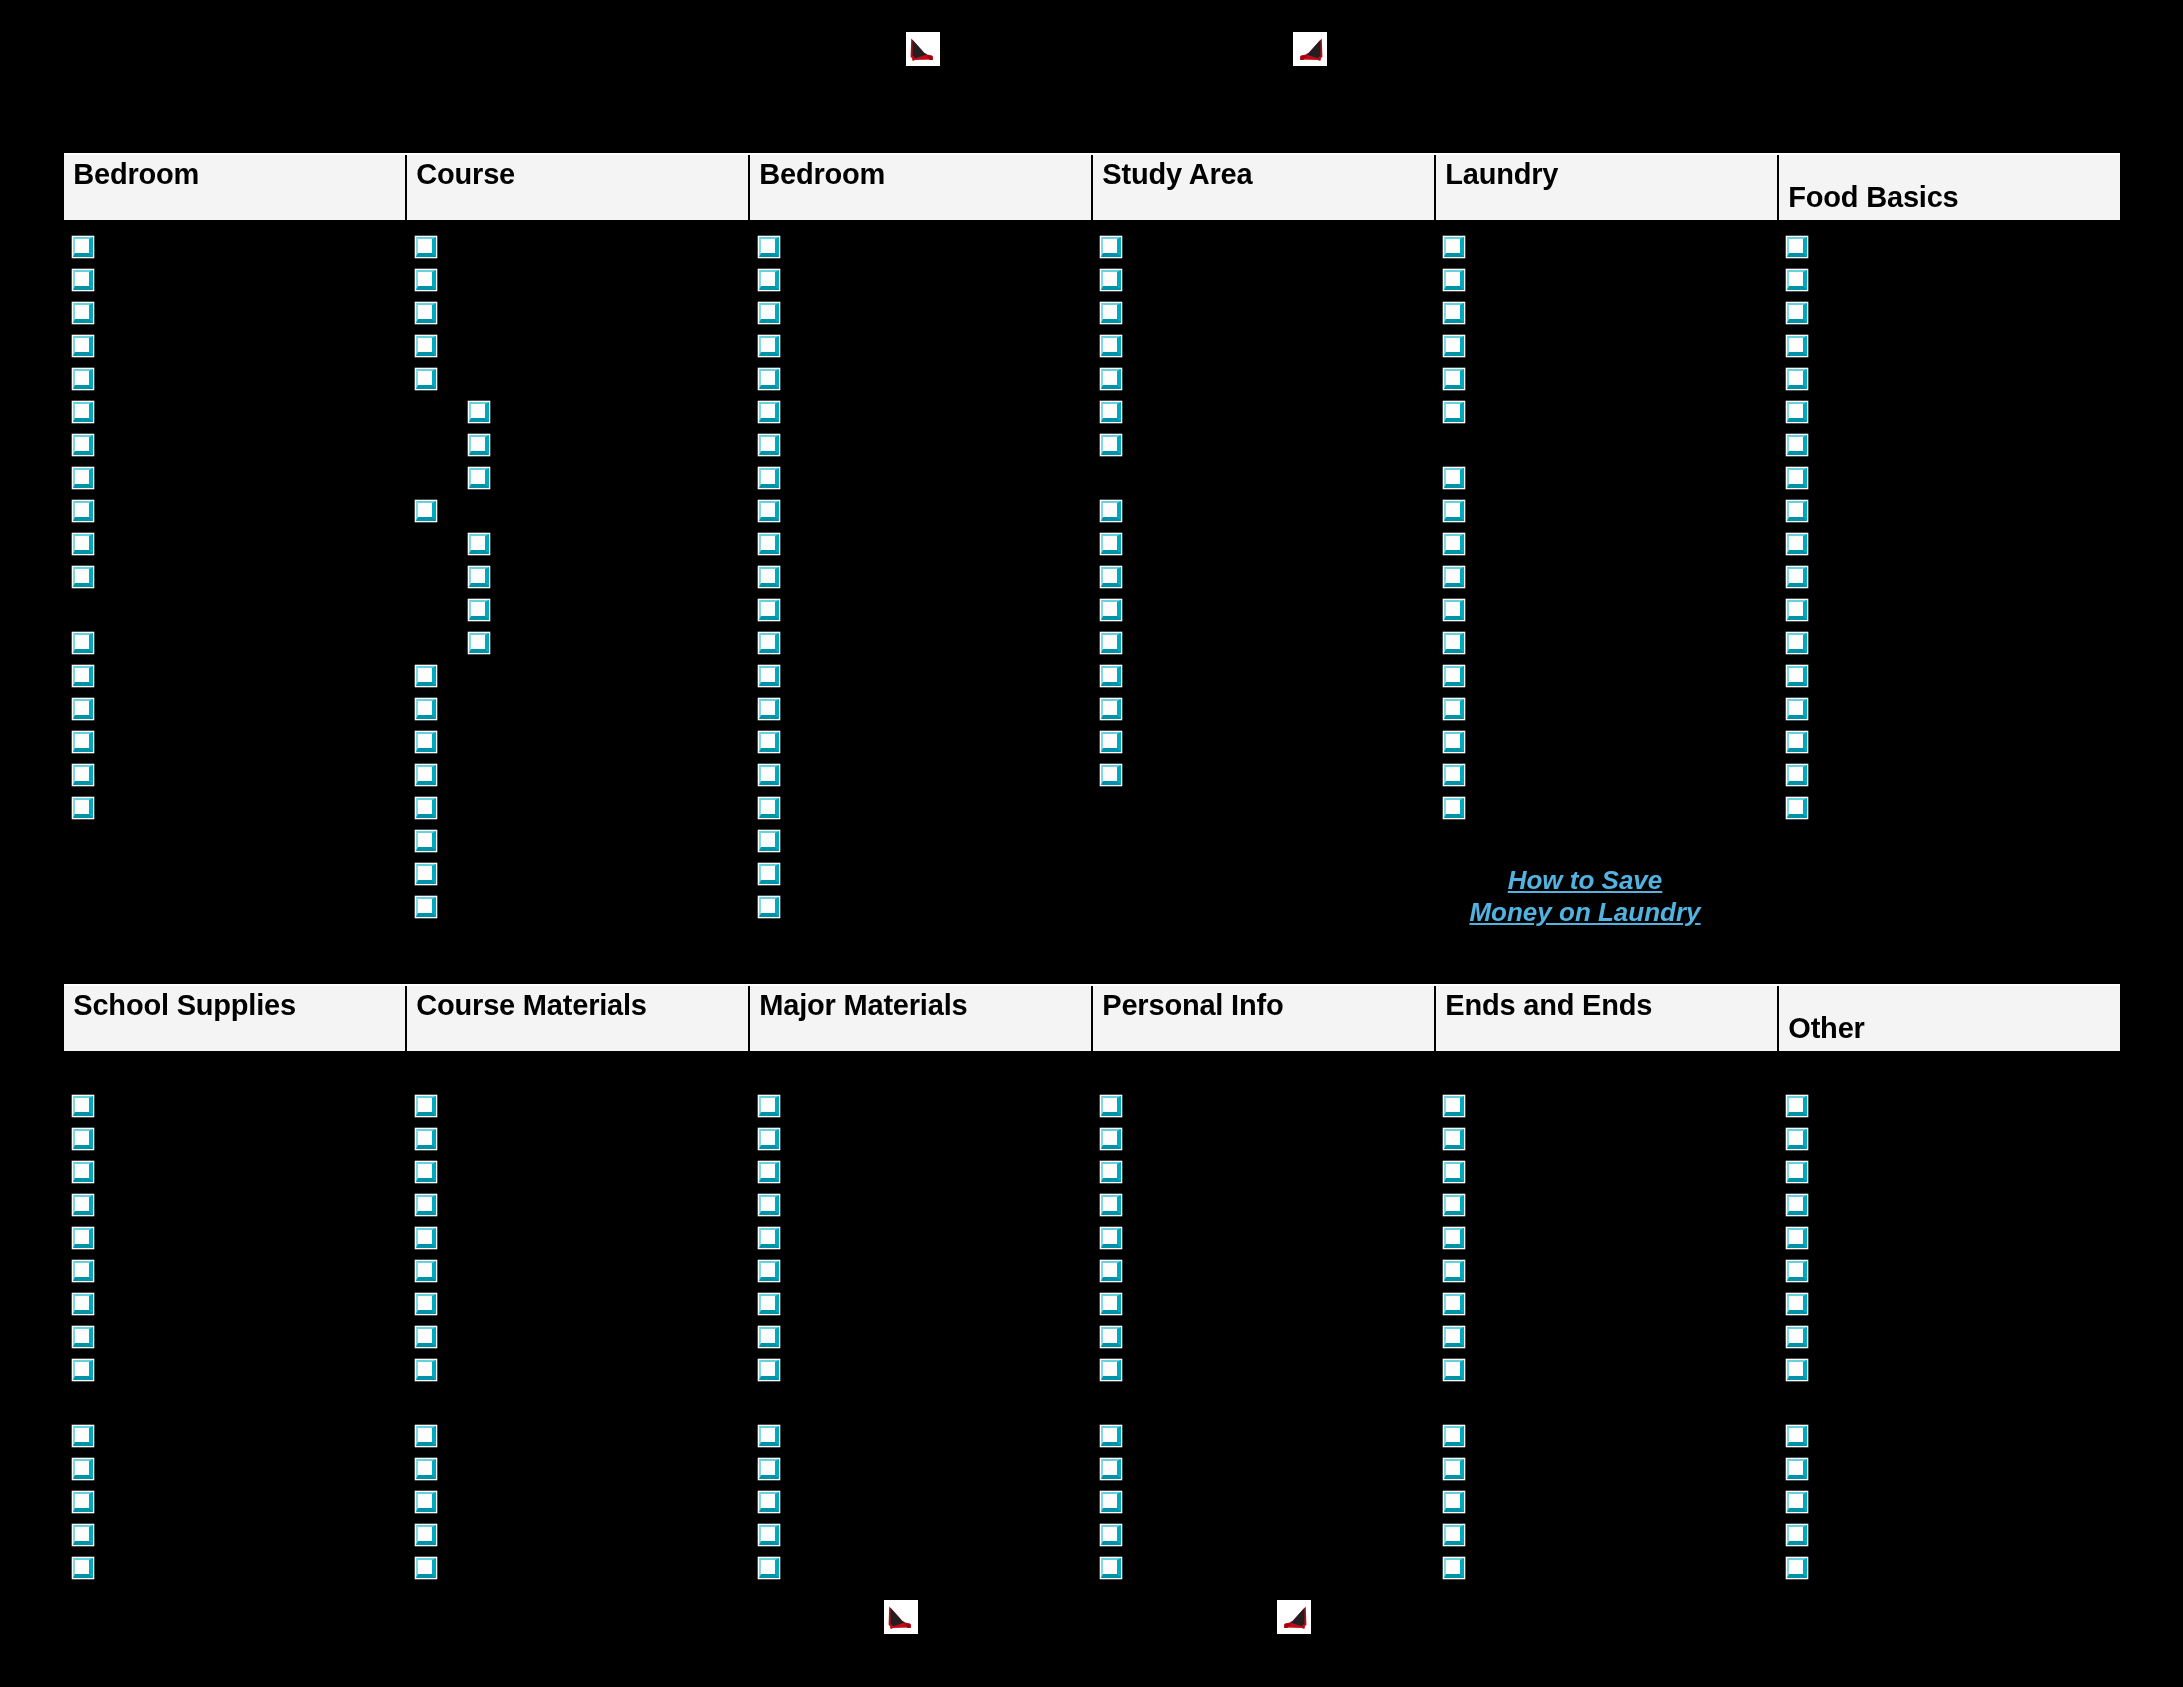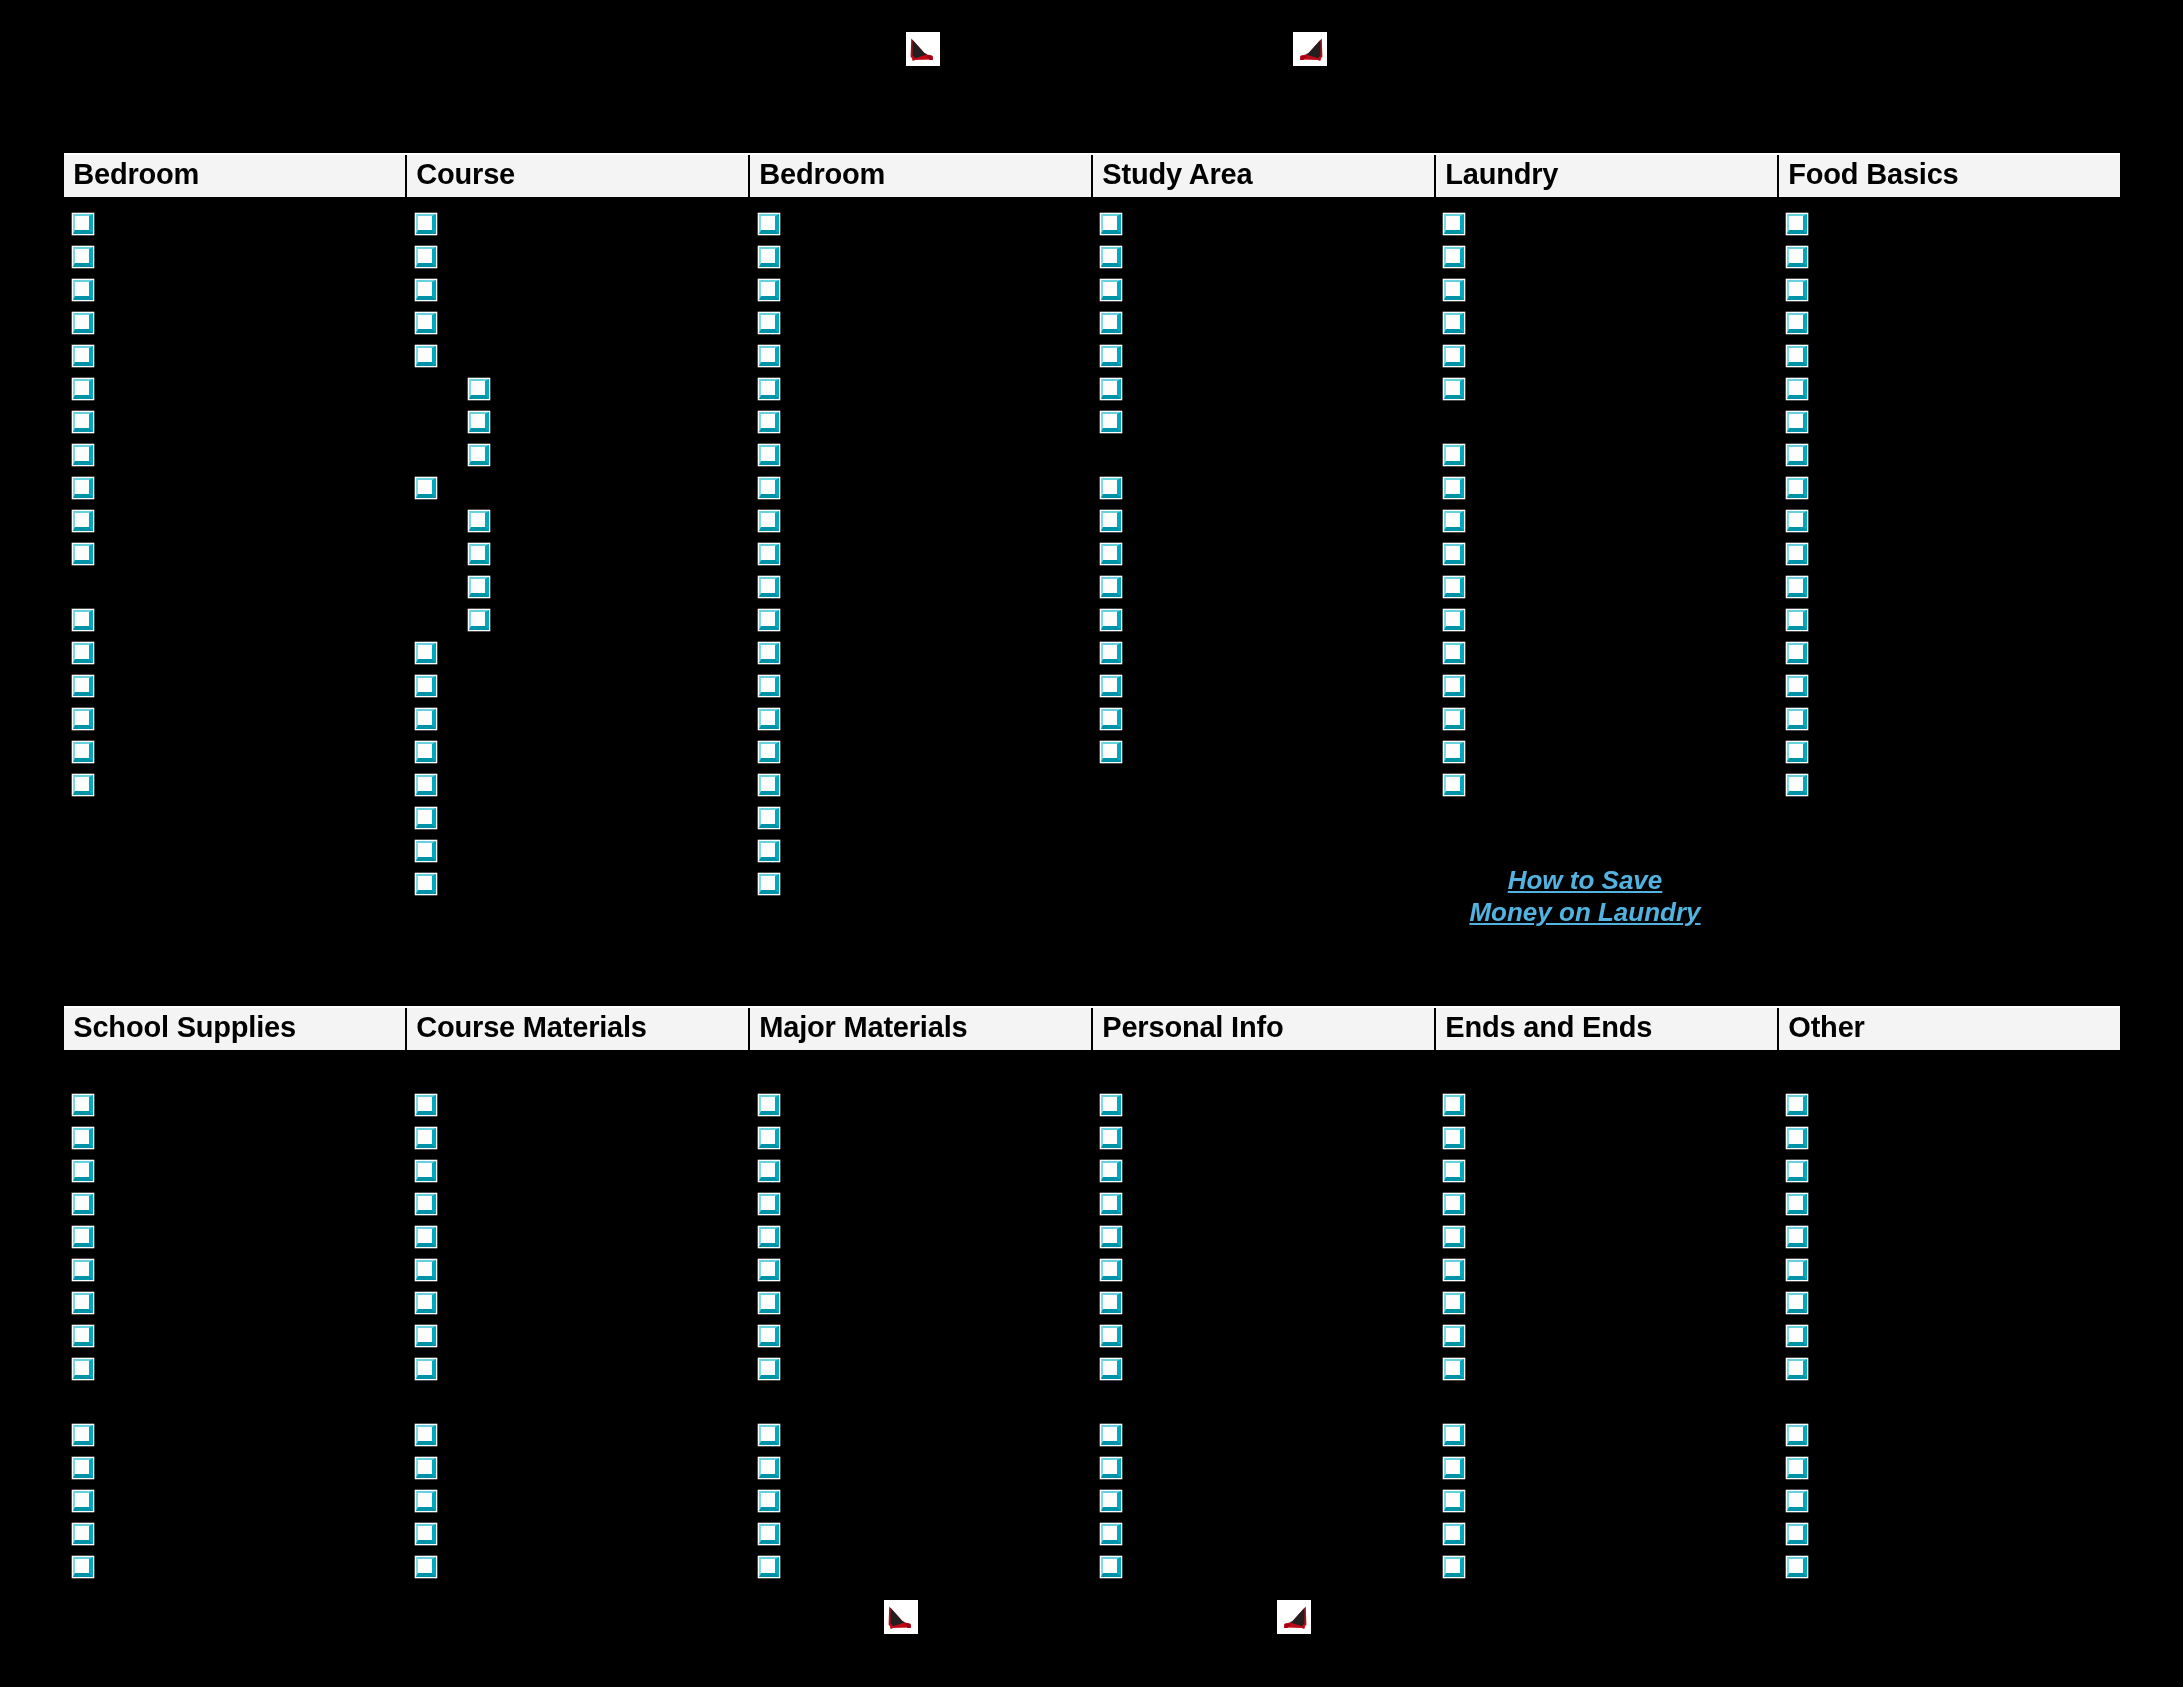--- a/index.html
+++ b/index.html
@@ -45,21 +45,21 @@
     border-right:2.6px solid #000000;
     color:#000000;
     font-size:29px;
     font-weight:bold;
     font-stretch:condensed;
     line-height:1.08;
     letter-spacing:-0.2px;
     white-space:nowrap;
     overflow:hidden;
   }
-  .hdr-cell:last-child{border-right:none;}
+  .hdr-cell:last-child{border-right:none;margin-top:23px;}
 
   .body-row{
     display:flex;
     width:100%;
     background:#000000;
   }
   .body-cell{
     box-sizing:border-box;
     flex:1 1 0;
     padding:14.6px 0 9.3px 9.3px;
@@ -488,21 +488,21 @@
             <span class="chk"></span>
           </div>
         </div>
     </div>
   </div>
 
   <div class="link-wrap" style="left:1446px;top:865px;font-style:italic;">
     <a href="#"><span>How to Save</span><br><span>Money on Laundry</span></a>
   </div>
 
-  <div class="table" style="top:1006px;gap:28px;">
+  <div class="table" style="top:984px;gap:28px;">
     <div class="hdr-row">
       <div class="hdr-cell">School Supplies</div>
       <div class="hdr-cell">Course Materials</div>
       <div class="hdr-cell">Major Materials</div>
       <div class="hdr-cell">Personal Info</div>
       <div class="hdr-cell">Ends and Ends</div>
       <div class="hdr-cell">Other</div>
     </div>
     <div class="body-row" style="min-height:523px;">
       <div class="body-cell">

